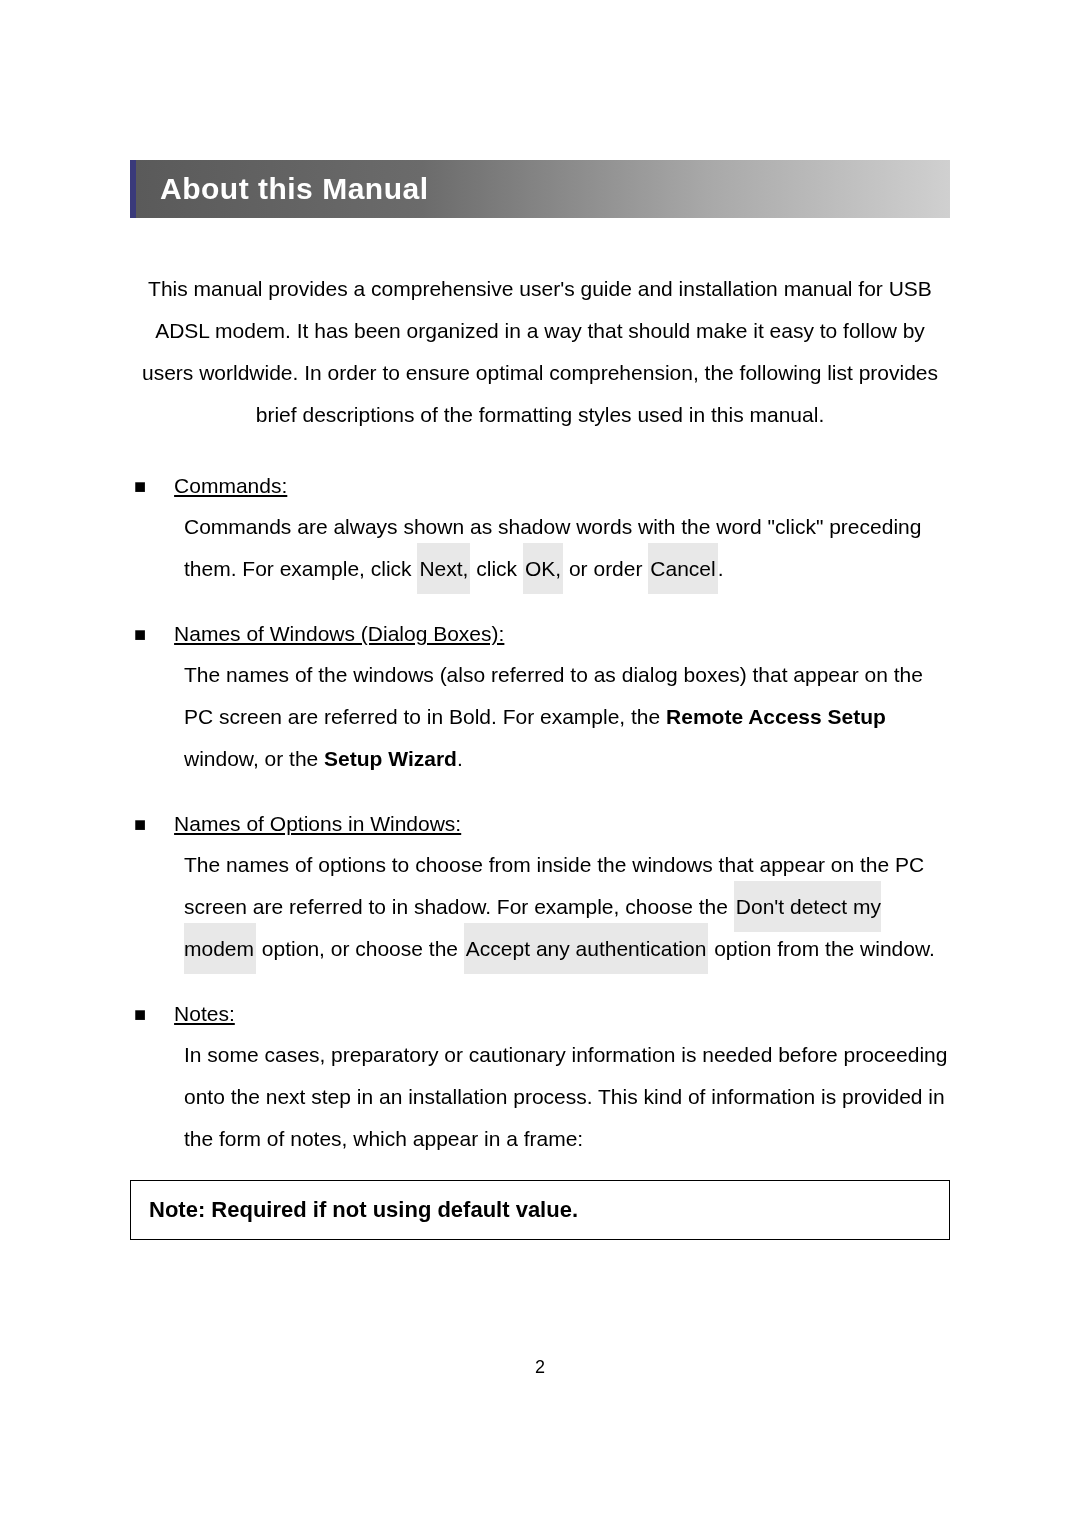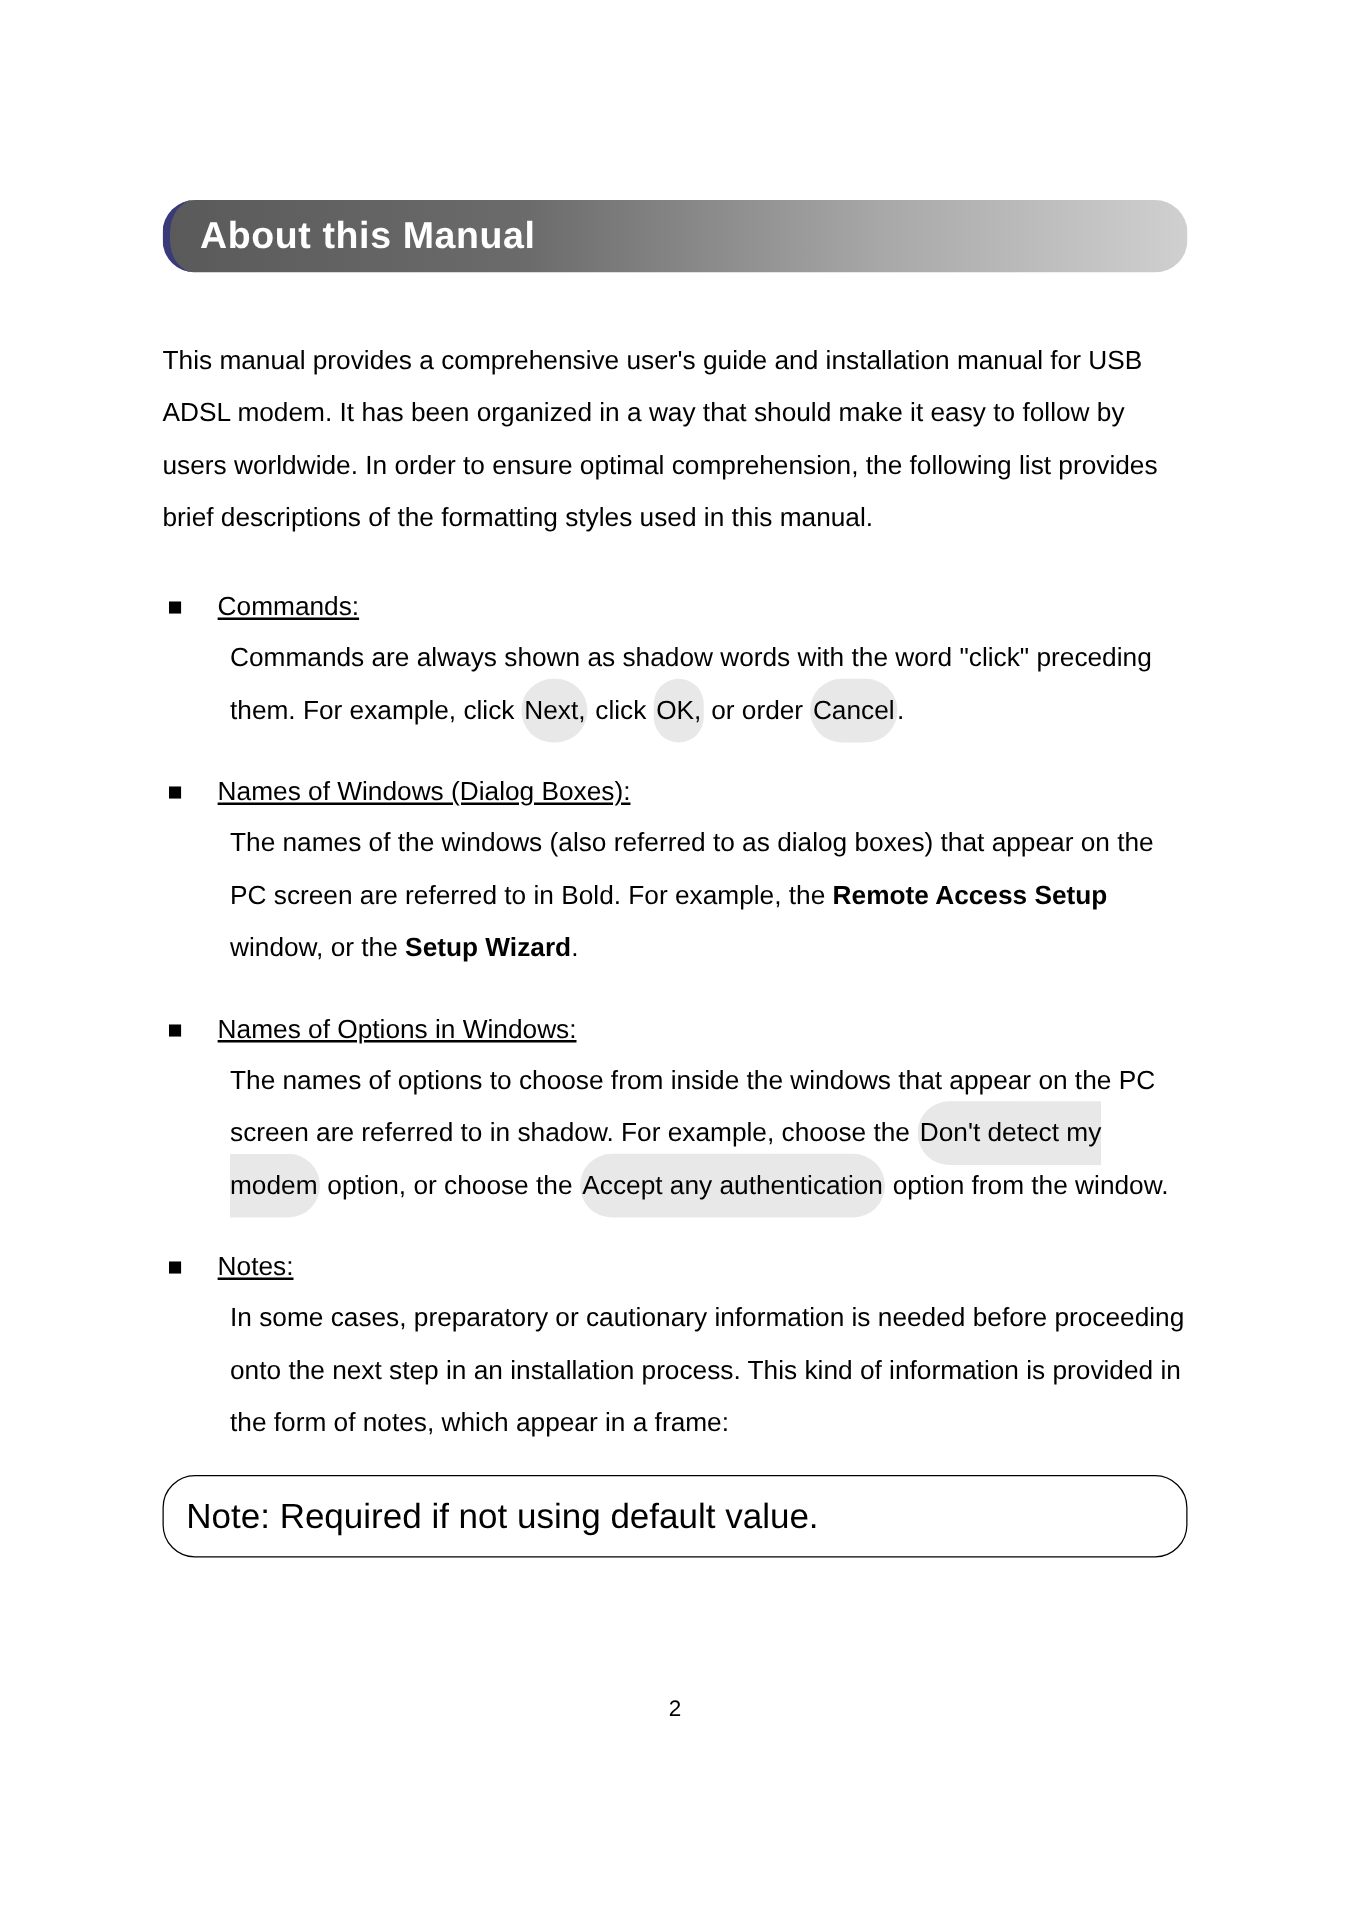--- a/index.html
+++ b/index.html
@@ -1,15 +1,15 @@
 <!DOCTYPE html>
 <html><head>
   <meta charset="utf-8">
   <style>
-    * { margin: 0; padding: 0; box-sizing: border-box; border-radius: 26px; }
+    * { margin: 0; padding: 0; box-sizing: border-box; }
     body {
       background: #ffffff;
       font-family: Arial, Helvetica, sans-serif;
       width: 1080px;
       height: 1528px;
       position: relative;
     }
     .page {
       padding: 160px 130px 0 130px;
     }
@@ -21,20 +21,21 @@
       padding: 12px 24px;
       margin-bottom: 50px;
       border-left: 6px solid #3a3a7a;
       letter-spacing: 0.5px;
     }
     .intro-para {
       font-size: 21px;
       line-height: 2.0;
       color: #000000;
       margin-bottom: 38px;
+      text-align: center;
     }
     .bullet-list {
       list-style: none;
       padding-left: 0;
     }
     .bullet-item {
       margin-bottom: 32px;
     }
     .bullet-header {
       display: flex;
@@ -59,23 +60,24 @@
       padding-left: 54px;
     }
     .shadow {
       background: #e8e8e8;
       padding: 14px 2px;
     }
     .bold { font-weight: bold; }
     .note-box {
       border: 1px solid #000;
       padding: 16px 18px;
-      font-size: 28px;
+      font-size: 22px;
       margin-top: 20px;
       margin-left: 0;
+      font-weight: bold;
     }
     .page-number {
       position: absolute;
       bottom: 150px;
       left: 50%;
       transform: translateX(-50%);
       font-size: 18px;
       color: #000;
     }
   </style>

